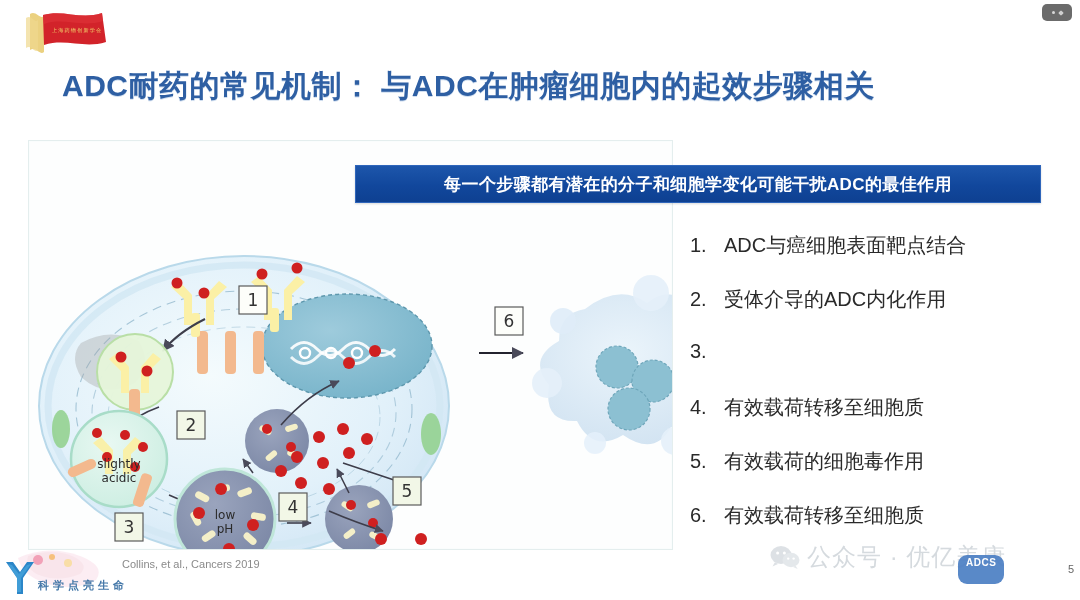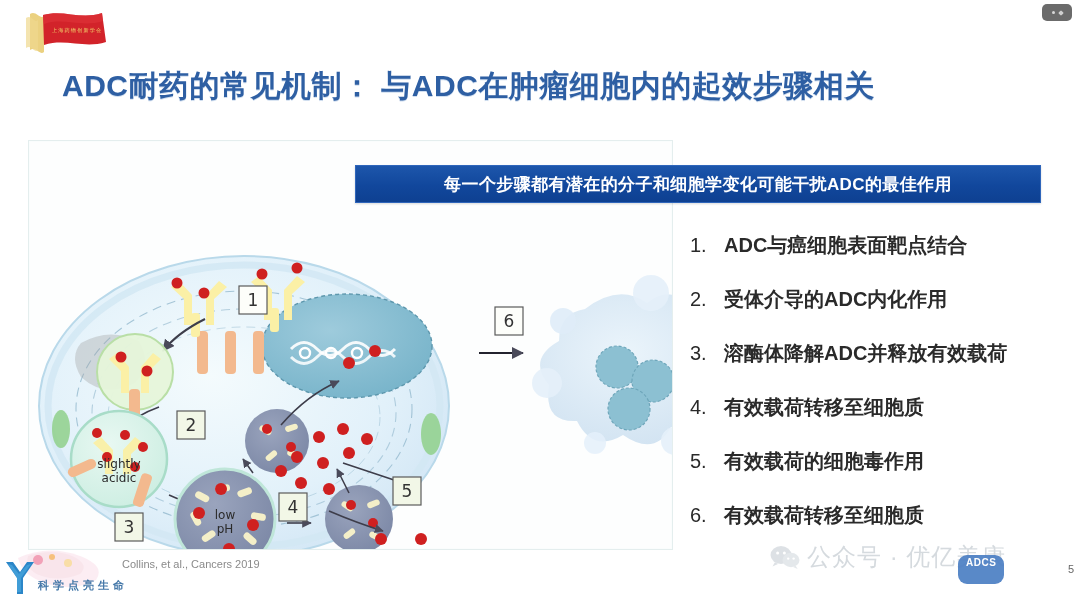--- a/index.html
+++ b/index.html
@@ -83,21 +83,20 @@
     height:54px;
   }
   .step-num {
     width:34px;
     font-size:20px; color:#2a2a2a;
     flex:0 0 34px;
   }
   .step-text {
     font-size:20px; color:#2a2a2a;
     white-space:nowrap;
-    font-weight:bold;
   }
 
   
   .watermark {
     position:absolute; left:770px; top:541px;
     display:flex; align-items:center;
     opacity:0.55;
     justify-content:flex-end;
   }
   .wm-text {
@@ -361,21 +360,20 @@
     <div class="step-item">
       <span class="step-num">1.</span>
       <span class="step-text">ADC与癌细胞表面靶点结合</span>
     </div>
     <div class="step-item">
       <span class="step-num">2.</span>
       <span class="step-text">受体介导的ADC内化作用</span>
     </div>
     <div class="step-item">
       <span class="step-num">3.</span>
-      <span class="step-text">溶酶体降解ADC并释放有效载荷</span>
     </div>
     <div class="step-item">
       <span class="step-num">4.</span>
       <span class="step-text">有效载荷转移至细胞质</span>
     </div>
     <div class="step-item">
       <span class="step-num">5.</span>
       <span class="step-text">有效载荷的细胞毒作用</span>
     </div>
     <div class="step-item">

